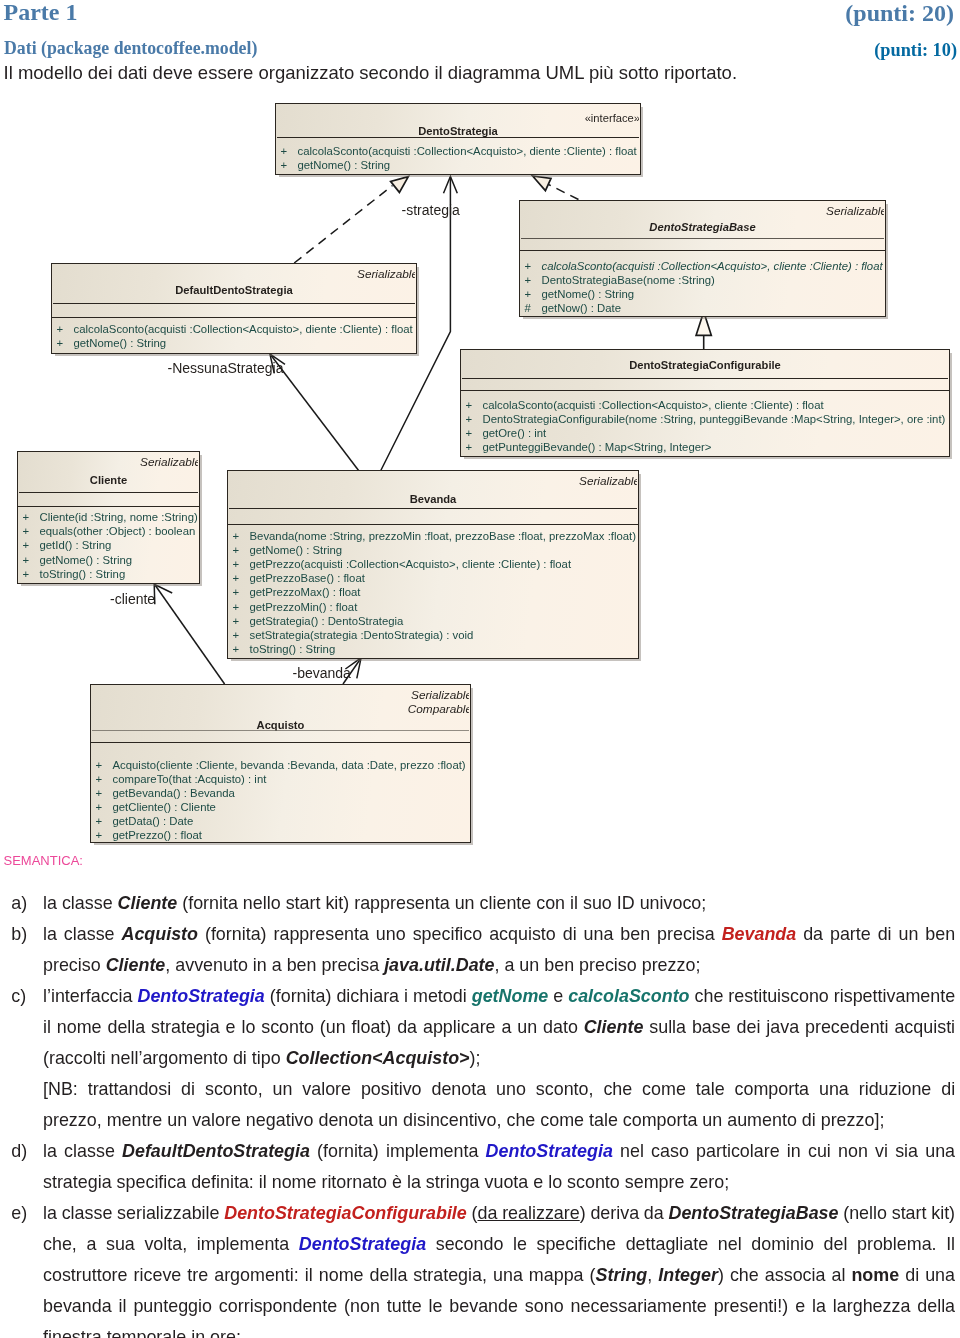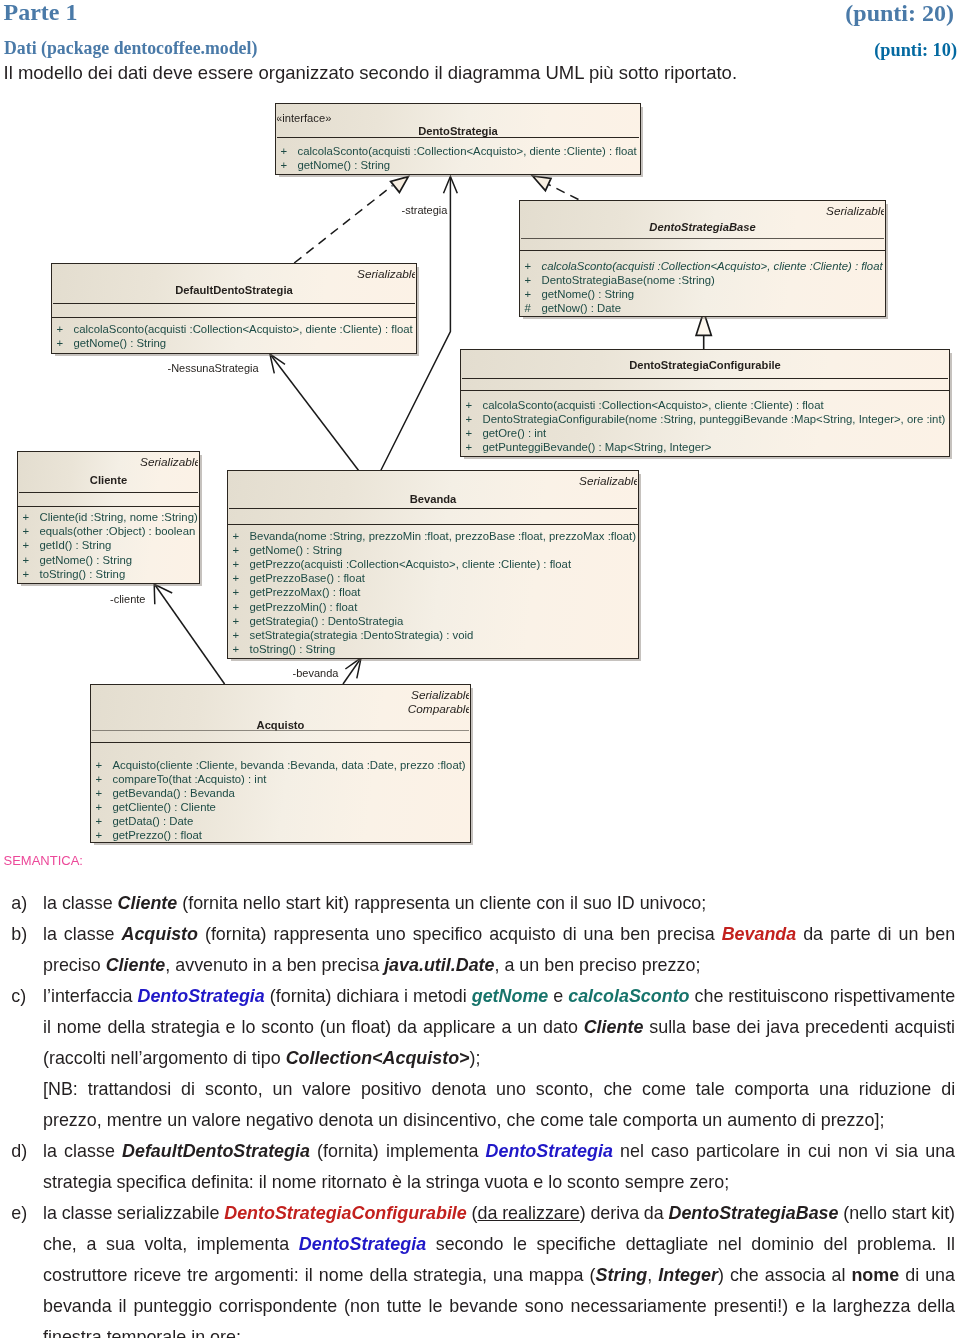--- a/index.html
+++ b/index.html
@@ -20,30 +20,30 @@
 
   #diagram-svg{position:absolute;left:0;top:0;width:960px;height:870px;pointer-events:none;}
   .umlbox{position:absolute;box-sizing:border-box;
           border:1.5px solid #2b2620;
           background:linear-gradient(97deg,#e3ddcf 0%,#eae4d7 28%,#f4efe5 52%,#faf2e7 74%,#fcf2e6 100%);
           box-shadow:3px 3px 0 -1px rgba(120,110,100,0.42);}
   .uml-title{position:absolute;left:0;right:0;top:0;box-sizing:border-box;
              border-bottom:1.5px solid #2b2620;clip-path:inset(0 1px 0 1px);}
   .uml-attrs{position:absolute;left:0;right:0;box-sizing:border-box;border-bottom:1.5px solid #2b2620;}
   .uml-methods{position:absolute;left:0;right:0;box-sizing:border-box;clip-path:inset(-2px 0px -2px 0px);}
-  .uml-stereo{position:absolute;left:0;right:0;text-align:left;font-size:11.2px;color:#231f1c;line-height:13px;}
+  .uml-stereo{position:absolute;left:0;right:0;text-align:right;font-size:11.2px;color:#231f1c;line-height:13px;}
   .uml-name{position:absolute;left:0;right:0;text-align:center;font-size:11.2px;font-weight:bold;color:#231f1c;line-height:14px;}
   .uml-name.abs{font-style:italic;}
   .uml-tags{position:absolute;right:-2px;text-align:right;font-size:11.8px;
             font-style:italic;color:#231f1c;line-height:14px;white-space:nowrap;}
   .uml-m{position:absolute;left:0;right:0;height:12px;font-size:11.35px;color:#1d4b45;line-height:12px;
          white-space:nowrap;padding-left:4.5px;}
   .uml-m .vis{display:inline-block;width:17px;}
   .uml-m.abs .sig{font-style:italic;}
-  .edge-label{position:absolute;font-size:11px;color:#231f1c;white-space:nowrap;line-height:13px;}
+  .edge-label{position:absolute;font-size:14px;color:#231f1c;white-space:nowrap;line-height:13px;}
 
   .sem-h{position:absolute;left:3.5px;top:853px;font-size:13px;color:#ec4899;}
   .sem-list{position:absolute;left:0;top:887.5px;width:960px;}
   .sem-item{position:relative;}
   .sem-mark{position:absolute;left:11.3px;width:28px;font-size:17.9px;line-height:31px;}
   .sem-body{margin-left:43px;margin-right:0px;width:912.1px;font-size:17.9px;line-height:31px;}
   .sem-line{white-space:nowrap;}
   .sem-line.last{white-space:nowrap;}
   .bi{font-weight:bold;font-style:italic;}
   .b{font-weight:bold;}

